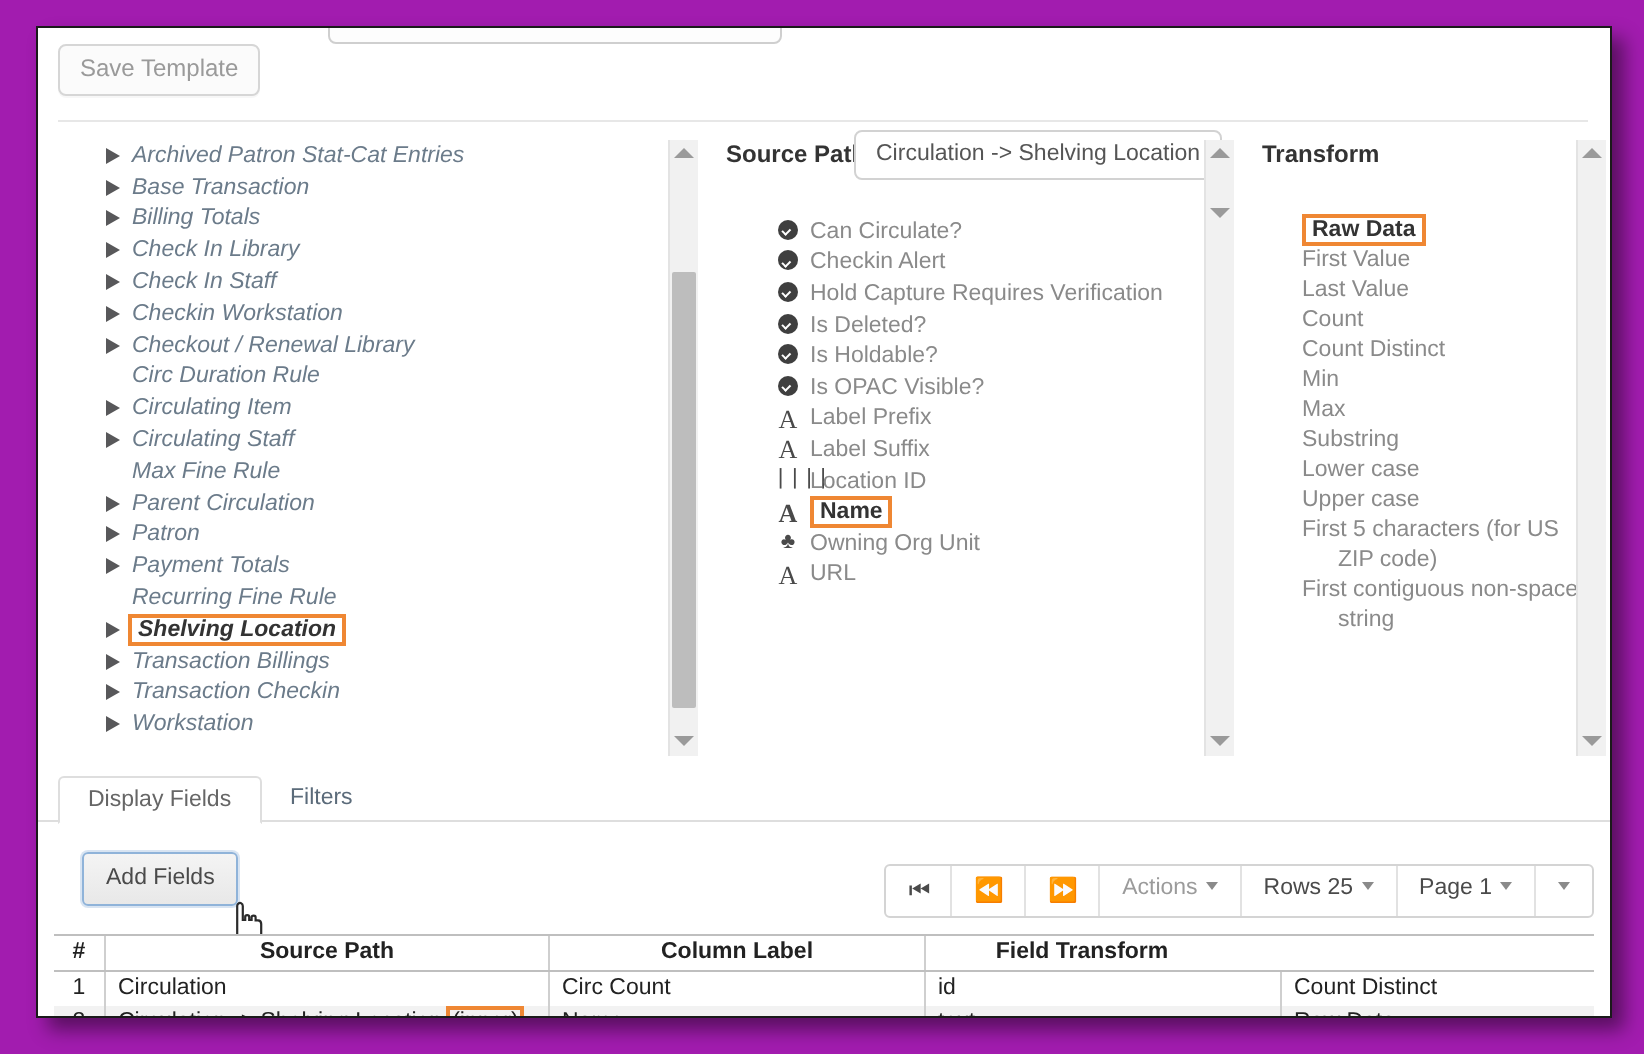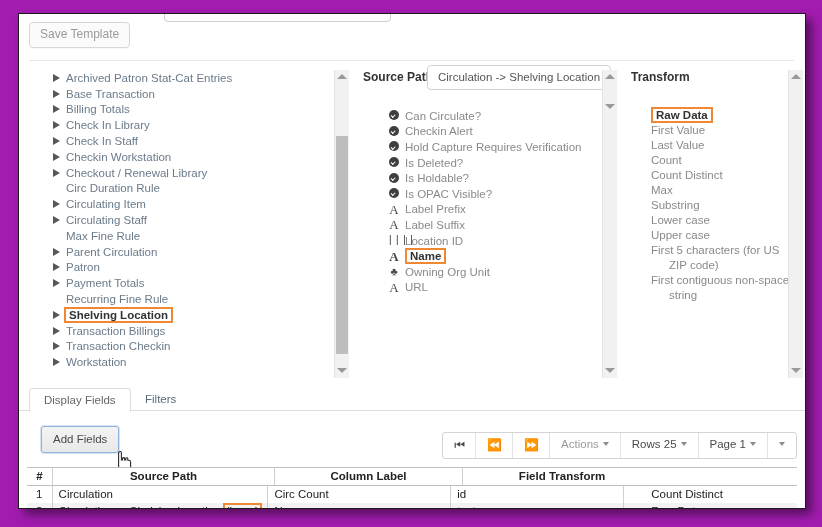--- a/index.html
+++ b/index.html
@@ -34,21 +34,21 @@
     background:#fbfbfb;border:1px solid #d6d6d6;border-radius:4px;
     color:#9a9a9a;font-size:12px;line-height:13px;
     box-shadow:0 1px 0 rgba(0,0,0,0.03);
   }
   .hr{position:absolute;left:10px;top:46px;width:765px;height:1px;background:#e7e7e7;}
 
   
   .panels{position:absolute;left:0;top:52px;width:786px;height:322px;}
 
   .panel{position:absolute;top:0;height:322px;}
-  .p-left{left:10px;width:320px;}
+  .p-left{left:10px;width:320px;font-style:italic;}
   .p-mid{left:336px;width:262px;}
   .p-right{left:604px;width:180px;}
 
   
   .vscroll{
     position:absolute;top:4px;width:14px;height:308px;
     background:#f1f1f1;border-left:1px solid #e3e3e3;
   }
   .vscroll .arrow{
     position:absolute;left:0;width:14px;height:14px;
@@ -176,21 +176,21 @@
     border-top:1px solid #bfbfbf;border-bottom:1px solid #bfbfbf;
     font-size:11.5px;
   }
   .grow{display:flex;}
   .ghead{background:#fff;border-bottom:1px solid #bfbfbf;font-weight:bold;color:#1b1b1b;}
   .ghead .gcell{text-align:center;height:17px;line-height:17px;}
   .gcell{
     border-right:1px solid #cfcfcf;padding:0 6px;height:17px;line-height:17px;
     overflow:hidden;white-space:nowrap;color:#222;box-sizing:border-box;
   }
-  .gcell:last-child{border-right:none;margin-left:21px;}
+  .gcell:last-child{border-right:none;}
   .c-num{width:26px;text-align:center;}
   .c-src{width:222px;}
   .c-lbl{width:188px;}
   .c-typ{width:178px;}
   .c-tfm{width:156px;}
   .row-alt{background:#f2f2f2;}
   .inner-hl{
     display:inline-block;border:2px solid #ef8733;padding:0 1px;line-height:13px;
     margin-left:2px;
   }
@@ -367,20 +367,21 @@
       </div>
 
       <div class="panel p-right">
         <div class="tr-head">Transform</div>
         <div class="trlist" id="transform-list">
             <div class="tr-row selected"><span class="hl">Raw Data</span></div>
             <div class="tr-row"><span>First Value</span></div>
             <div class="tr-row"><span>Last Value</span></div>
             <div class="tr-row"><span>Count</span></div>
             <div class="tr-row"><span>Count Distinct</span></div>
+            <div class="tr-row"><span>Min</span></div>
             <div class="tr-row"><span>Max</span></div>
             <div class="tr-row"><span>Substring</span></div>
             <div class="tr-row"><span>Lower case</span></div>
             <div class="tr-row"><span>Upper case</span></div>
             <div class="tr-row wrap"><span>First 5 characters (for US ZIP code)</span></div>
             <div class="tr-row wrap"><span>First contiguous non-space string</span></div>
           </div>
         <div class="vscroll" style="right:0;">
           <div class="arrow up">
               <div class="tri up"></div>

